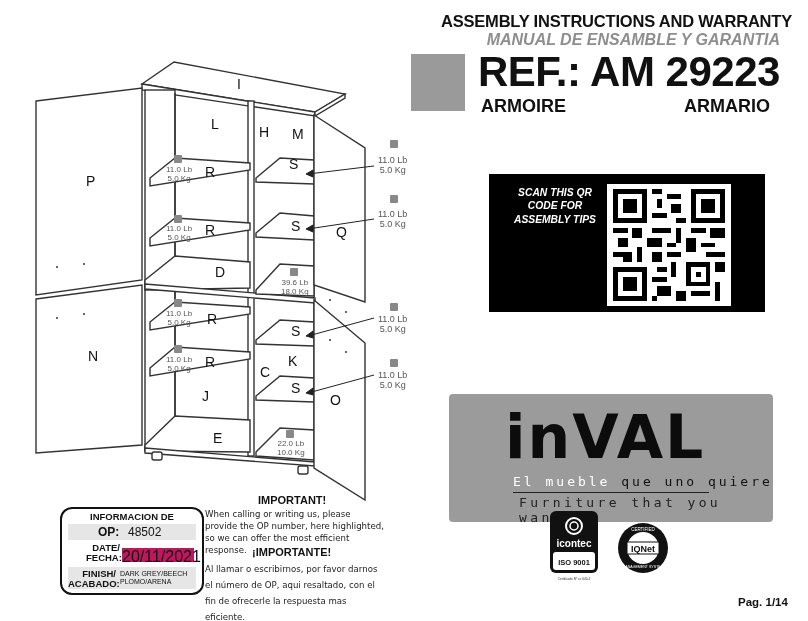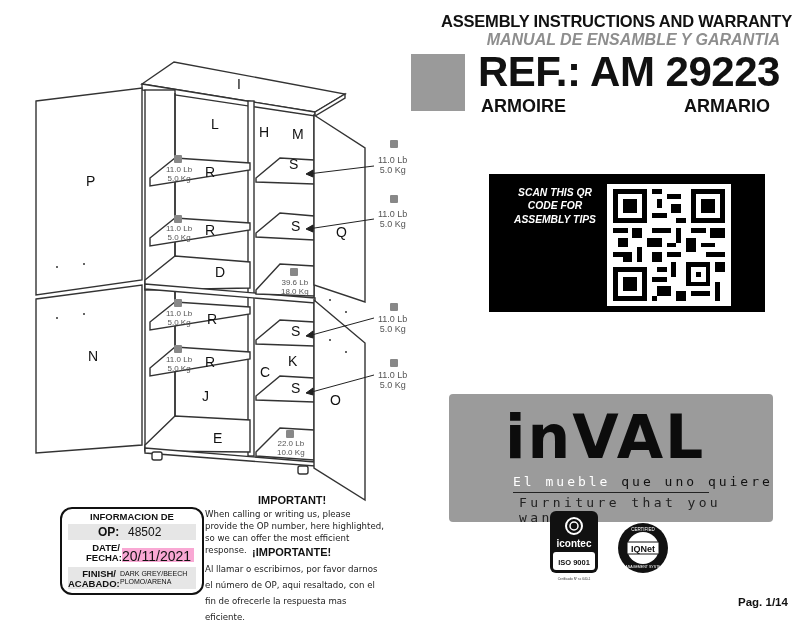--- a/index.html
+++ b/index.html
@@ -274,21 +274,21 @@
   <div class="info-head">INFORMACION DE PRODUCTO</div>
   <div class="info-row" style="top:15px;height:16px;">
     <span class="info-label" style="left:30px;top:1px;font-size:12px;">OP:</span>
     <span class="info-val" style="left:60px;top:1px;font-size:12px;">48502</span>
   </div>
   <div class="info-row" style="top:35px;height:18px;background:transparent;">
     <span class="info-label" style="left:18px;top:-1px;width:34px;font-size:9.5px;line-height:10px;">
       <div>DATE/</div>
       <div>FECHA:</div>
     </span>
-    <span class="info-val" style="left:54px;top:4px;width:72px;height:14px;font-size:14px;background:#f9a8d4;">20/11/2021</span>
+    <span class="info-val" style="left:54px;top:4px;width:72px;height:14px;font-size:16px;background:#be185d;">20/11/2021</span>
   </div>
   <div class="info-row" style="top:58px;height:22px;background:#e6e6e6;">
     <span class="info-label" style="left:0;top:2px;width:48px;font-size:9.5px;line-height:10px;">
       <div>FINISH/</div>
       <div>ACABADO:</div>
     </span>
     <span class="info-val" style="left:52px;top:3px;font-size:7px;line-height:8px;">
       <div>DARK GREY/BEECH</div>
       <div>PLOMO/ARENA</div>
     </span>

